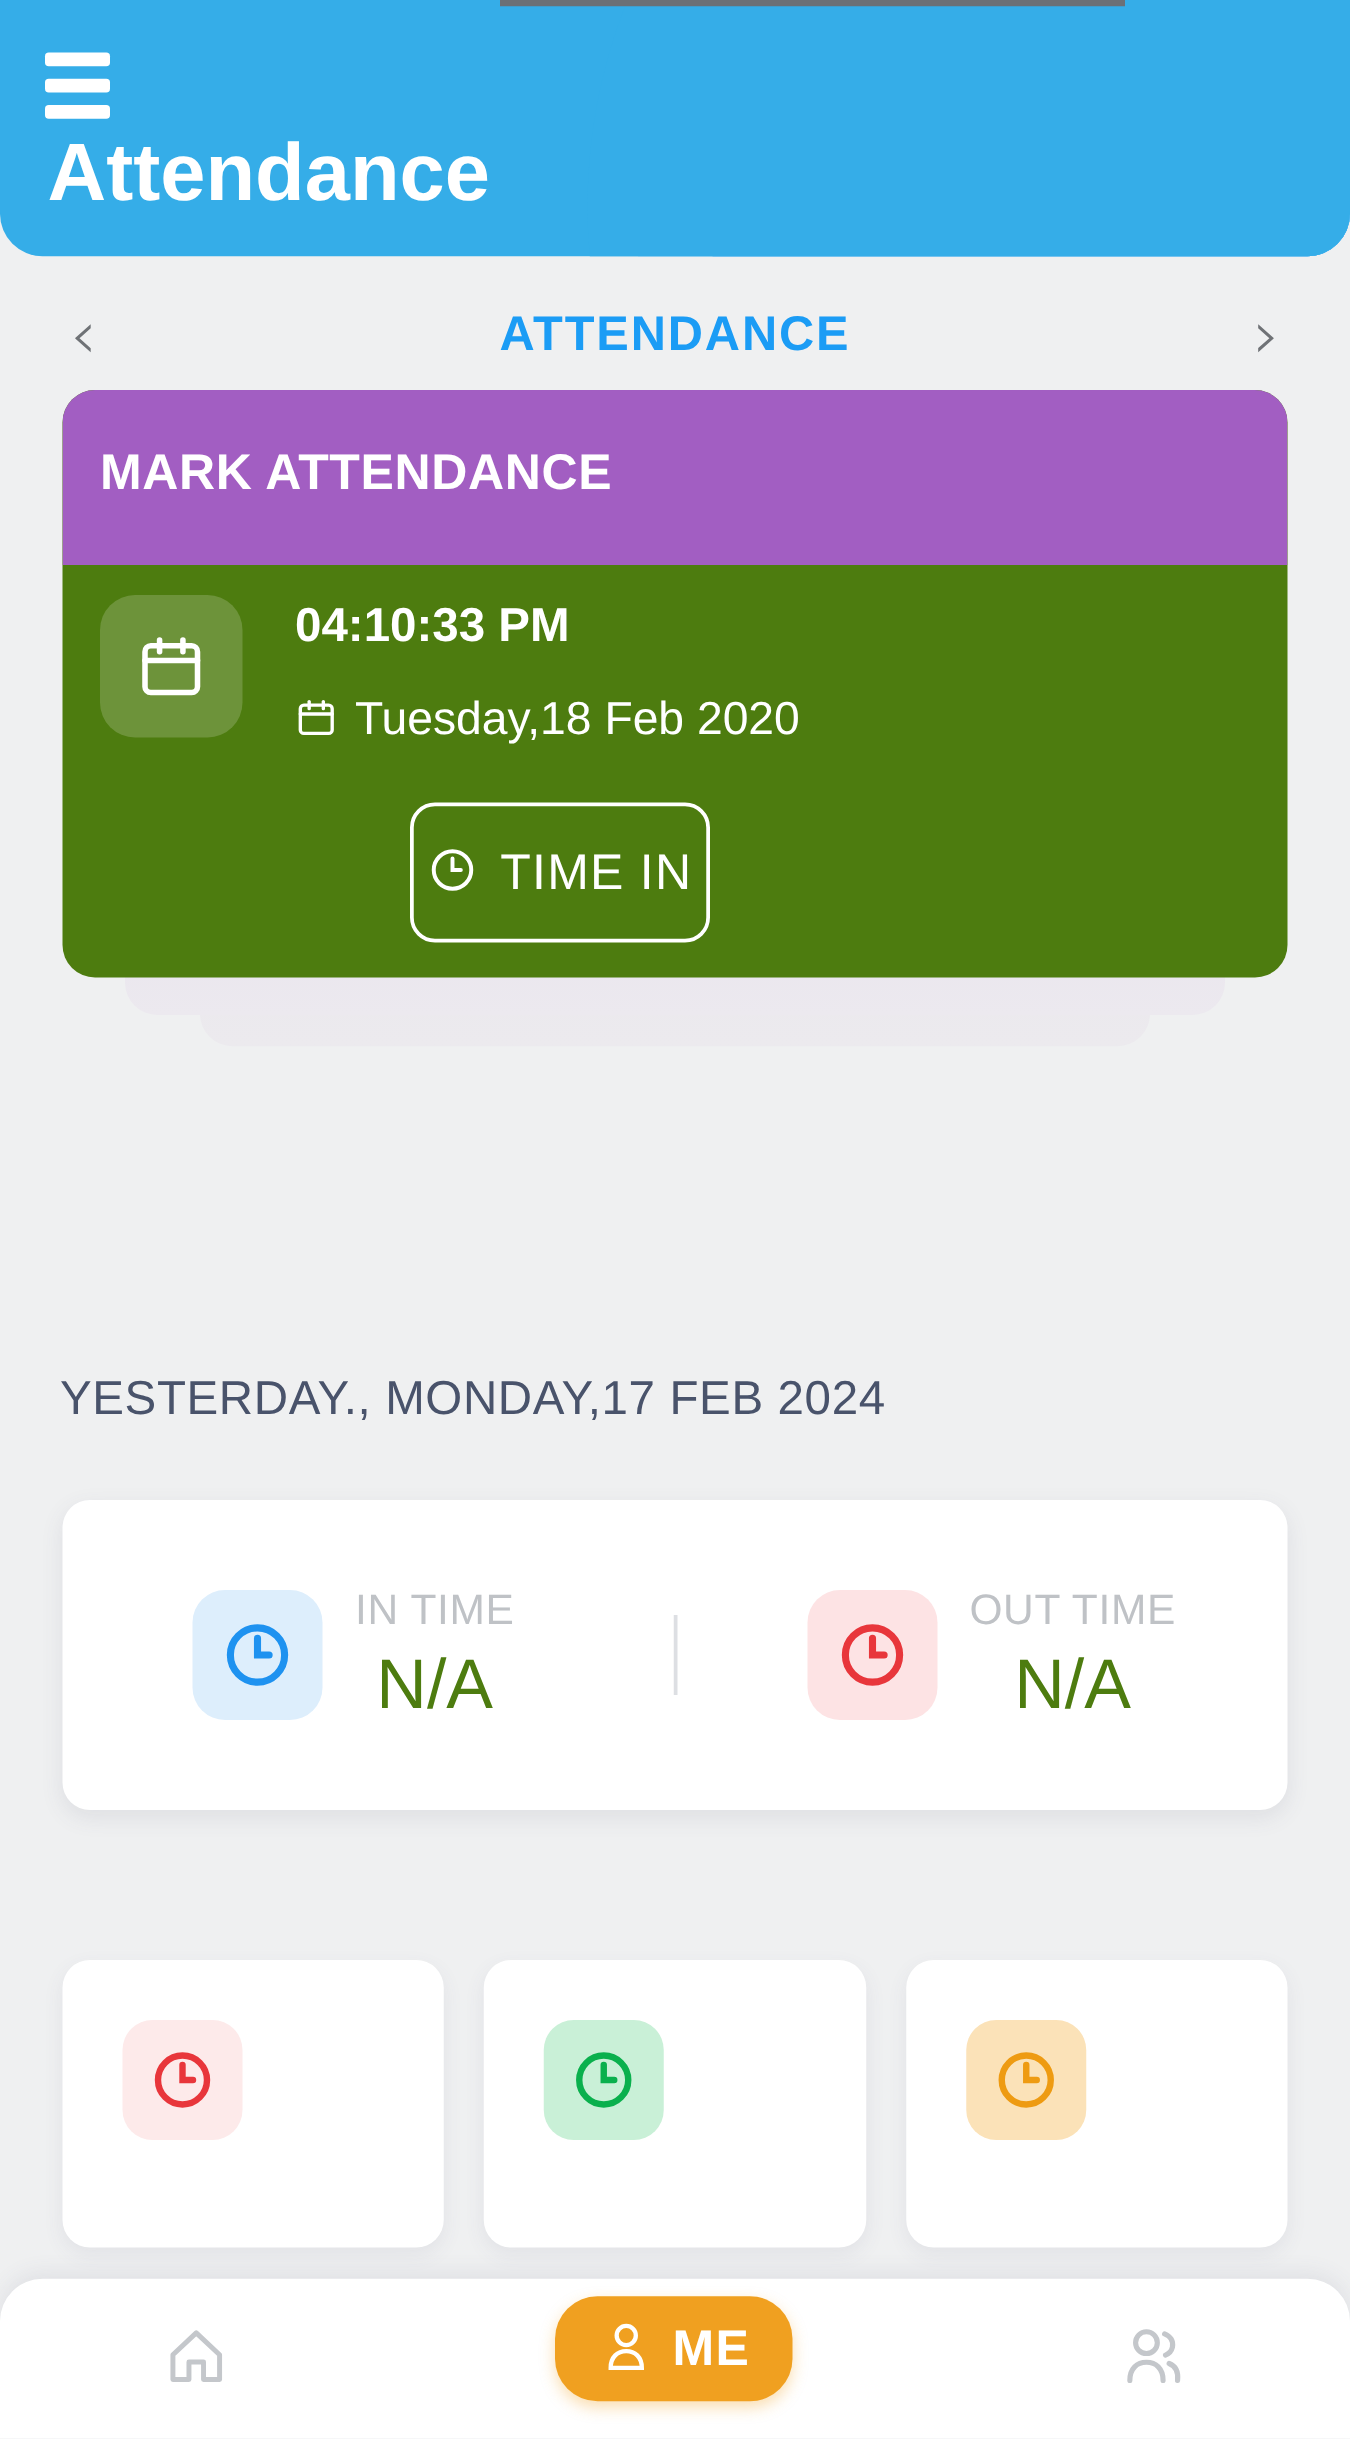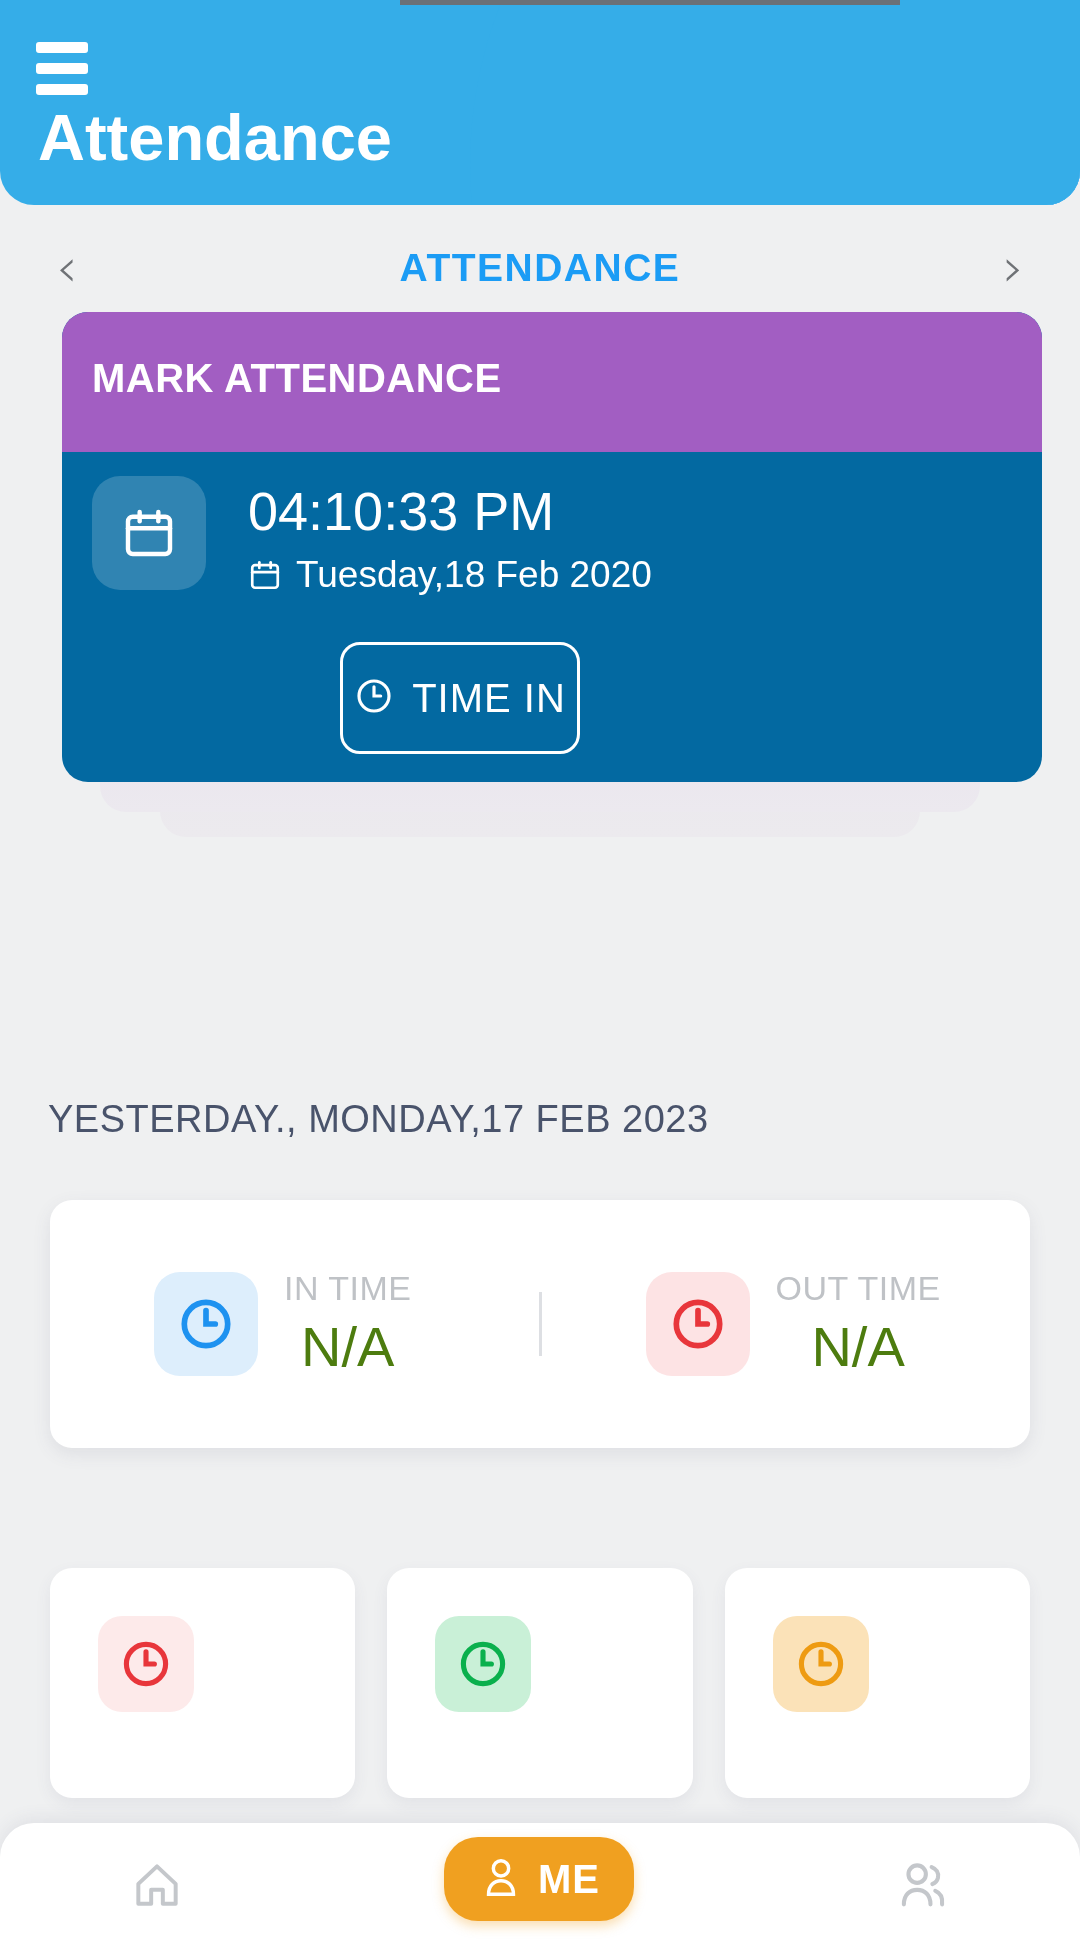--- a/index.html
+++ b/index.html
@@ -62,41 +62,41 @@
     position:absolute; top:95px; left:160px; width:760px; height:430px;
     background:linear-gradient(180deg,#e4dfe9 0%, #eceaee 100%);
     border-radius:26px;
   }
   .stack2 {
     position:absolute; top:70px; left:100px; width:880px; height:430px;
     background:linear-gradient(180deg,#ddd4e6 0%, #ece9ef 100%);
     border-radius:26px;
   }
   .card-purple {
-    position:absolute; top:0; left:62px; width:980px; height:470px;
-    background:#0369a1; border-radius:26px; overflow:hidden;
+    position:absolute; top:0; left:50px; width:980px; height:470px;
+    background:#4d7c0f; border-radius:26px; overflow:hidden;
   }
   .card-head {
     position:absolute; top:0; left:0; width:980px; height:140px;
     background:#a25ec2;
   }
   .card-head-title {
     position:absolute; left:30px; top:44px;
     color:#ffffff; font-size:40px; font-weight:bold; letter-spacing:0.5px;
   }
   .card-body { position:absolute; top:140px; left:0; width:980px; height:330px; }
 
   .cal-badge {
     position:absolute; left:30px; top:24px; width:114px; height:114px;
     background:rgba(255,255,255,0.18); border-radius:28px;
     display:flex; align-items:center; justify-content:center;
   }
   .time-big {
     position:absolute; left:186px; top:28px;
-    color:#ffffff; font-size:54px; font-weight:normal; letter-spacing:0px;
+    color:#ffffff; font-size:38px; font-weight:bold; letter-spacing:0px;
   }
   .date-row {
     position:absolute; left:186px; top:102px;
     display:flex; align-items:flex-end; gap:14px;
   }
   .date-text { color:#ffffff; font-size:37px; font-weight:normal; }
 
   .btn-timein {
     position:absolute; left:278px; top:190px; width:240px; height:112px;
     border:3px solid #ffffff; border-radius:20px;
@@ -230,21 +230,21 @@
               <polyline points="12,6.5 12,12 16,12"></polyline>
             </svg>
           </span>
           <span class="btn-timein-label">TIME IN</span>
         </div>
 
       </div>
     </div>
   </div>
 
-  <div class="sec-label sec-yesterday">YESTERDAY., MONDAY,17 FEB 2023</div>
+  <div class="sec-label sec-yesterday">YESTERDAY., MONDAY,17 FEB 2024</div>
 
   <div class="inout-card">
     <div class="inout-half">
       <div class="chip chip-blue">
         <svg width="62" height="62" viewBox="0 0 24 24" fill="none" stroke="#1e92f0" stroke-width="2.2" stroke-linecap="round">
           <circle cx="12" cy="12" r="8.4"></circle>
           <polyline points="12,6.8 12,12 15.6,12"></polyline>
         </svg>
       </div>
       <div class="inout-texts">

